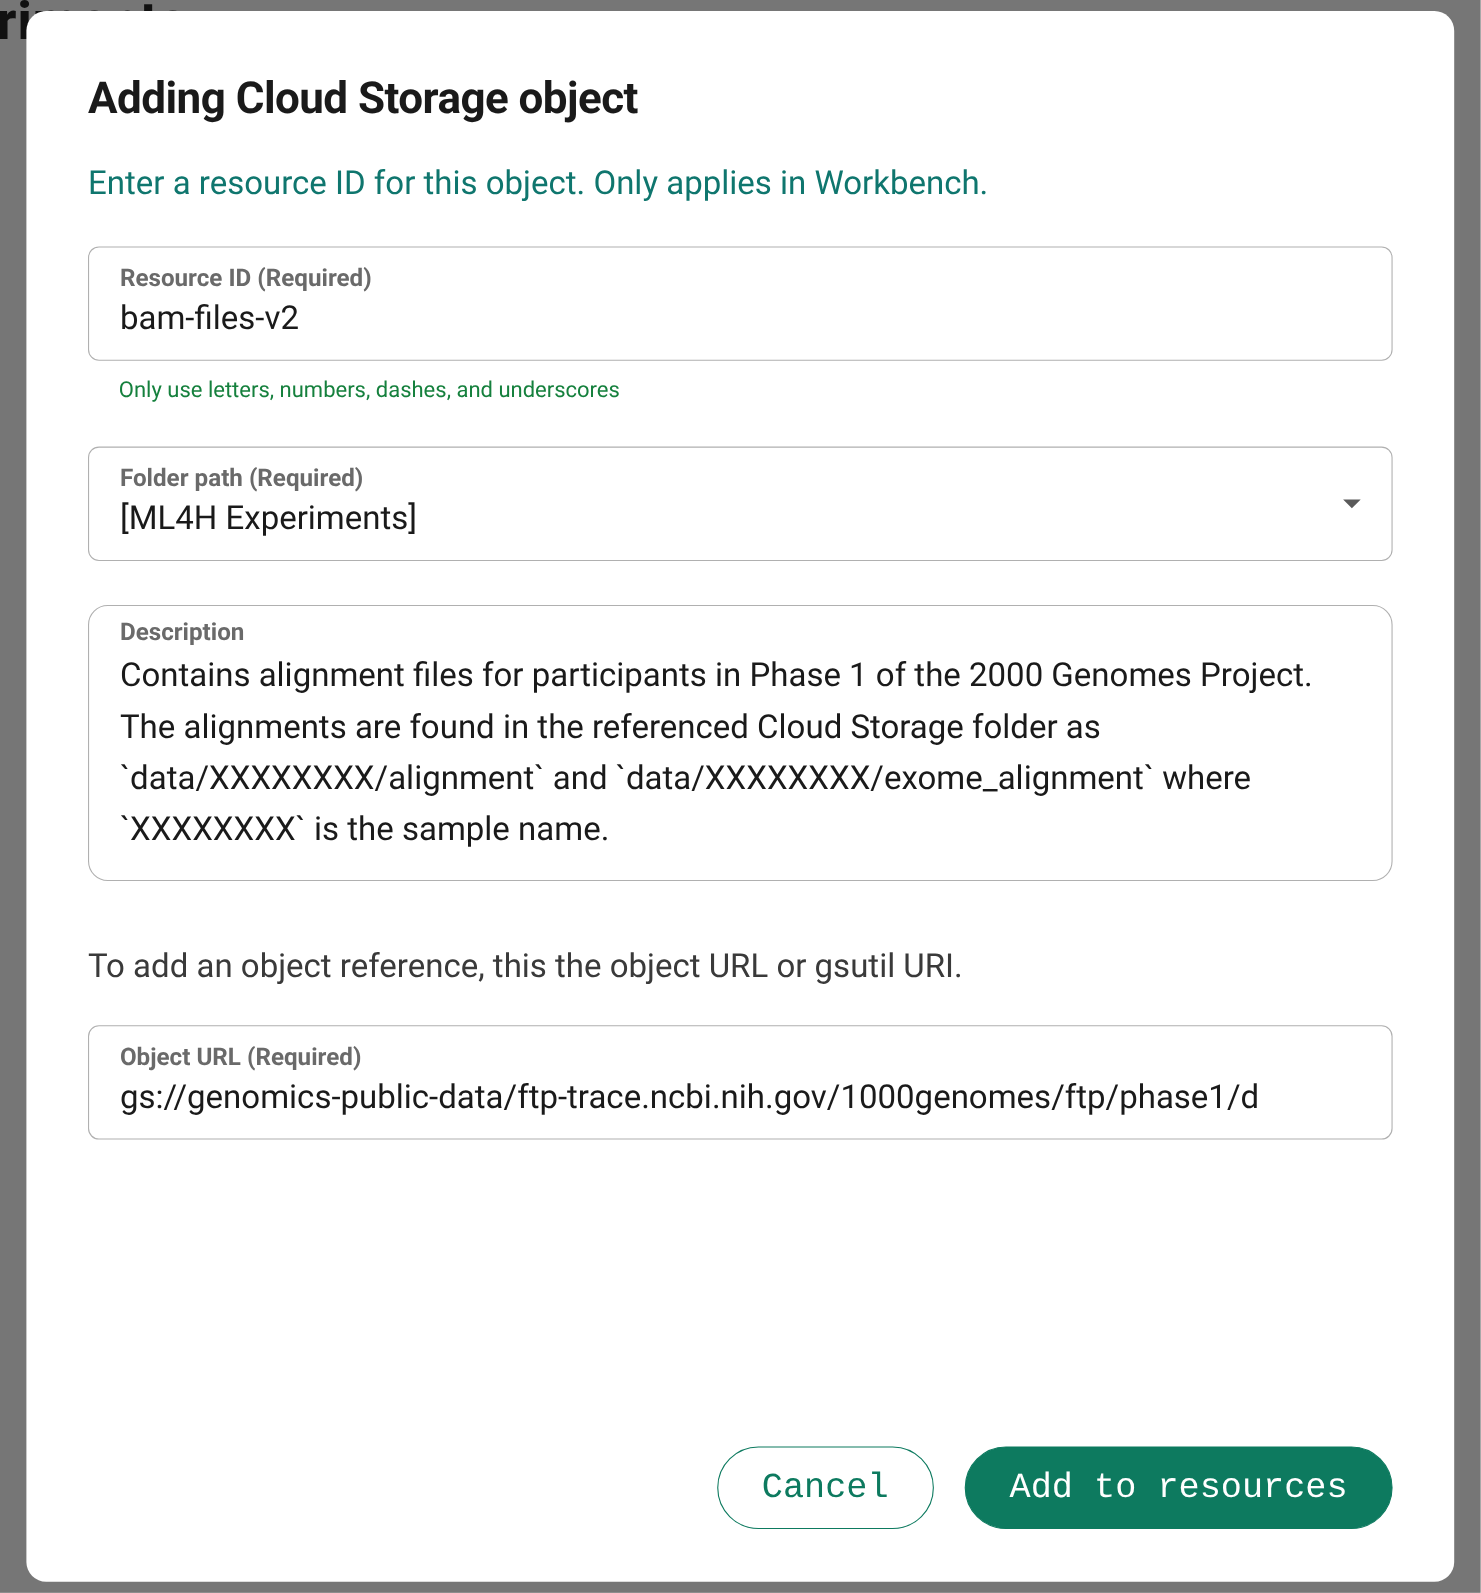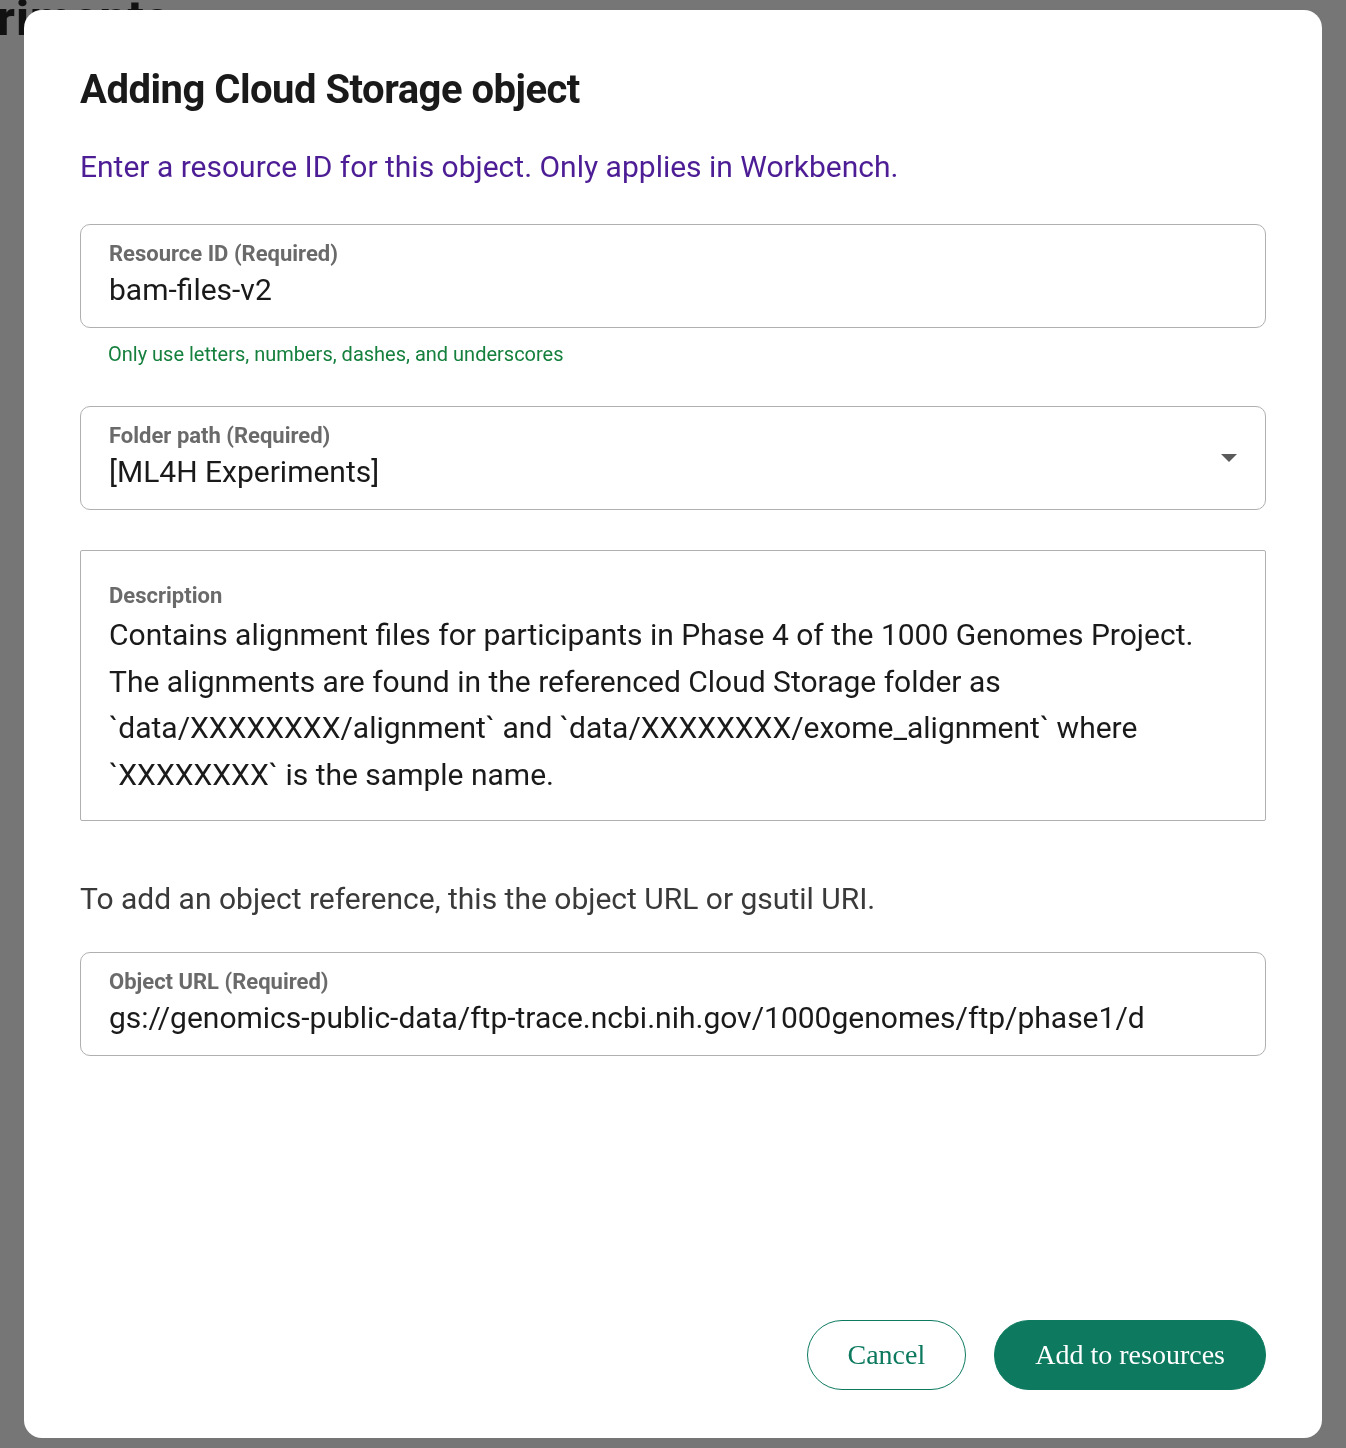--- a/index.html
+++ b/index.html
@@ -34,21 +34,21 @@
     }
     .modal-title {
       font-size: 40px;
       font-weight: 700;
       color: #1a1a1a;
       margin-bottom: 36px;
       letter-spacing: -0.5px;
     }
     .modal-subtitle {
       font-size: 30px;
-      color: #4c1d95;
+      color: #0f766e;
       margin-bottom: 40px;
       font-weight: 400;
     }
     .field-group {
       margin-bottom: 40px;
     }
     .input-wrapper {
       border: 1px solid #b0b0b0;
       border-radius: 10px;
       padding: 16px 28px 18px 28px;
@@ -87,22 +87,22 @@
       top: 50%;
       transform: translateY(-50%);
       width: 0;
       height: 0;
       border-left: 8px solid transparent;
       border-right: 8px solid transparent;
       border-top: 8px solid #5a5a5a;
     }
     .textarea-wrapper {
       border: 1px solid #b0b0b0;
-      border-radius: 2px;
-      padding: 32px 28px 22px 28px;
+      border-radius: 18px;
+      padding: 12px 28px 22px 28px;
     }
     .textarea-value {
       font-size: 30px;
       color: #1a1a1a;
       line-height: 1.55;
       font-family: inherit;
       border: none;
       outline: none;
       width: 100%;
       resize: none;
@@ -119,26 +119,26 @@
       overflow: hidden;
     }
     .actions {
       display: flex;
       gap: 28px;
       justify-content: flex-end;
       margin-top: auto;
       padding-top: 40px;
     }
     .btn {
-      font-size: 28px;
+      font-size: 32px;
       font-weight: 500;
       padding: 18px 40px;
       border-radius: 999px;
       cursor: pointer;
-      font-family: Liberation Serif, serif;
+      font-family: Liberation Mono, monospace;
     }
     .btn-secondary {
       background: #fff;
       color: #0d7a5f;
       border: 1.5px solid #0d7a5f;
     }
     .btn-primary {
       background: #0d7a5f;
       color: #fff;
       border: 1.5px solid #0d7a5f;
@@ -176,21 +176,21 @@
     <div class="input-wrapper select-wrapper">
       <label class="input-label">Folder path (Required)</label>
       <div class="input-value">[ML4H Experiments]</div>
       <div class="dropdown-icon"></div>
     </div>
   </div>
 
   <div class="field-group">
     <div class="textarea-wrapper">
       <label class="input-label">Description</label>
-      <div class="textarea-value">Contains alignment files for participants in Phase 4 of the 1000 Genomes Project. The alignments are found in the referenced Cloud Storage folder as `data/XXXXXXXX/alignment` and `data/XXXXXXXX/exome_alignment` where `XXXXXXXX` is the sample name.</div>
+      <div class="textarea-value">Contains alignment files for participants in Phase 1 of the 2000 Genomes Project. The alignments are found in the referenced Cloud Storage folder as `data/XXXXXXXX/alignment` and `data/XXXXXXXX/exome_alignment` where `XXXXXXXX` is the sample name.</div>
     </div>
   </div>
 
   <p class="section-text">To add an object reference, this the object URL or gsutil URI.</p>
 
   <div class="field-group">
     <div class="input-wrapper url-wrapper">
       <label class="input-label">Object URL (Required)</label>
       <input class="input-value" type="text" value="gs://genomics-public-data/ftp-trace.ncbi.nih.gov/1000genomes/ftp/phase1/d" style="">
     </div>

